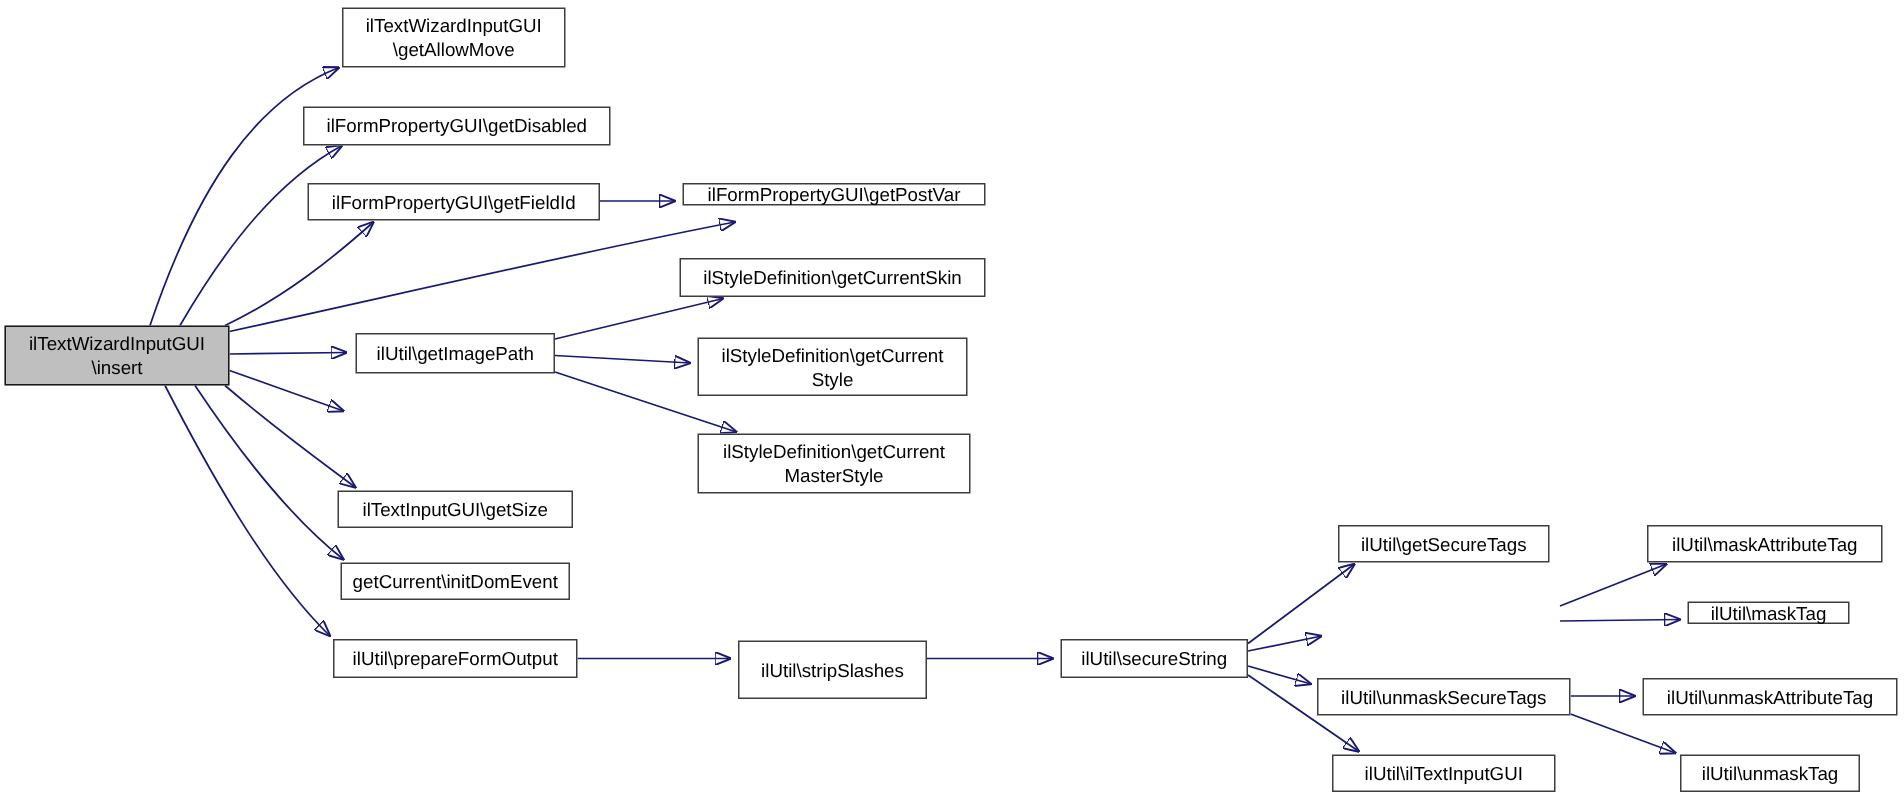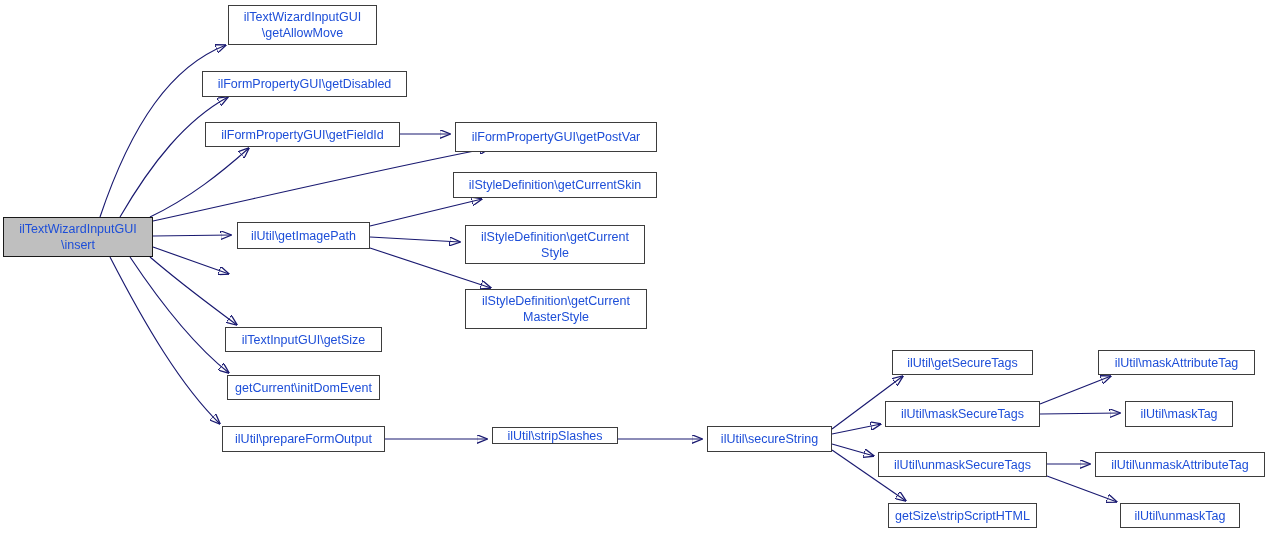--- a/index.html
+++ b/index.html
@@ -10,21 +10,21 @@
     font-family:"Liberation Sans", sans-serif;
     overflow:hidden;
   }
   #edges{position:absolute;left:0;top:0;width:1269px;height:534px;}
   #edges path{fill:none;stroke:#191970;stroke-width:1.15px;}
   .node{
     position:absolute;
     box-sizing:border-box;
     background:#ffffff;
     border:1px solid #3d3d3d;
-    color:#1d4ed8;
+    color:#000000;
     font-size:12.5px;
     line-height:16px;
     display:flex;
     align-items:center;
     justify-content:center;
     text-align:center;
     white-space:pre-line;
     cursor:pointer;
   }
   .node.hl{
@@ -67,34 +67,33 @@
     <path d="M1047,464 L1090,464" marker-end="url(#arrow)"></path>
     <path d="M1047,476 L1117,502" marker-end="url(#arrow)"></path>
   </svg>
 
   <div class="node hl" style="left:3px;top:217px;width:150px;height:40px">ilTextWizardInputGUI
 \insert</div>
   <div class="node" style="left:228px;top:5px;width:149px;height:40px">ilTextWizardInputGUI
 \getAllowMove</div>
   <div class="node" style="left:205px;top:122px;width:195px;height:25px">ilFormPropertyGUI\getFieldId</div>
   <div class="node" style="left:202px;top:71px;width:205px;height:26px">ilFormPropertyGUI\getDisabled</div>
-  <div class="node" style="left:455px;top:122px;width:202px;height:30px">ilFormPropertyGUI\getPostVar</div>
+  <div class="node" style="left:455px;top:122px;width:202px;height:15px">ilFormPropertyGUI\getPostVar</div>
   <div class="node" style="left:453px;top:172px;width:204px;height:26px">ilStyleDefinition\getCurrentSkin</div>
   <div class="node" style="left:237px;top:222px;width:133px;height:27px">ilUtil\getImagePath</div>
   <div class="node" style="left:465px;top:225px;width:180px;height:39px">ilStyleDefinition\getCurrent
 Style</div>
   <div class="node" style="left:465px;top:289px;width:182px;height:40px">ilStyleDefinition\getCurrent
 MasterStyle</div>
   <div class="node" style="left:225px;top:327px;width:157px;height:25px">ilTextInputGUI\getSize</div>
   <div class="node" style="left:227px;top:375px;width:153px;height:25px">getCurrent\initDomEvent</div>
   <div class="node" style="left:222px;top:426px;width:163px;height:26px">ilUtil\prepareFormOutput</div>
-  <div class="node" style="left:492px;top:427px;width:126px;height:17px">ilUtil\stripSlashes</div>
+  <div class="node" style="left:492px;top:427px;width:126px;height:39px">ilUtil\stripSlashes</div>
   <div class="node" style="left:707px;top:426px;width:125px;height:26px">ilUtil\secureString</div>
   <div class="node" style="left:892px;top:350px;width:141px;height:25px">ilUtil\getSecureTags</div>
-  <div class="node" style="left:885px;top:401px;width:155px;height:26px">ilUtil\maskSecureTags</div>
   <div class="node" style="left:878px;top:452px;width:169px;height:25px">ilUtil\unmaskSecureTags</div>
-  <div class="node" style="left:888px;top:503px;width:149px;height:25px">getSize\stripScriptHTML</div>
+  <div class="node" style="left:888px;top:503px;width:149px;height:25px">ilUtil\ilTextInputGUI</div>
   <div class="node" style="left:1098px;top:350px;width:157px;height:25px">ilUtil\maskAttributeTag</div>
-  <div class="node" style="left:1125px;top:401px;width:108px;height:26px">ilUtil\maskTag</div>
+  <div class="node" style="left:1125px;top:401px;width:108px;height:15px">ilUtil\maskTag</div>
   <div class="node" style="left:1095px;top:452px;width:170px;height:25px">ilUtil\unmaskAttributeTag</div>
   <div class="node" style="left:1120px;top:503px;width:120px;height:25px">ilUtil\unmaskTag</div>
 
 </div>
 
 </body></html>

